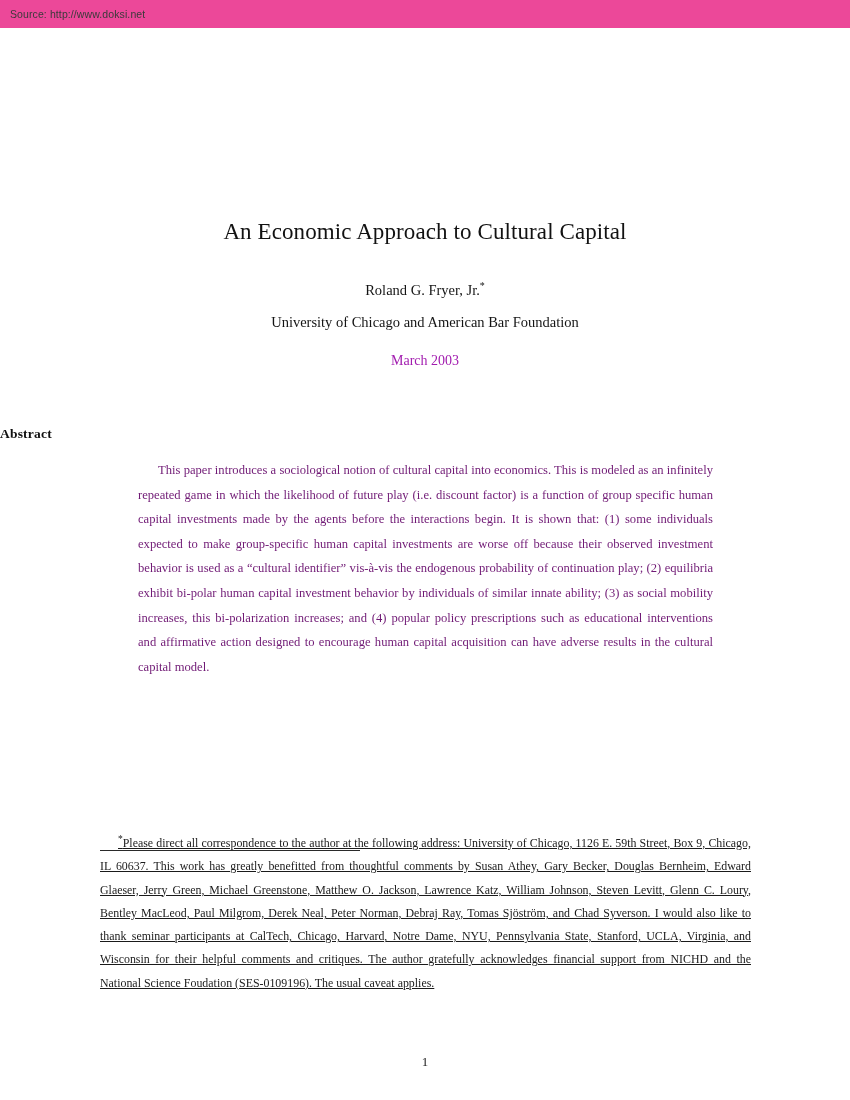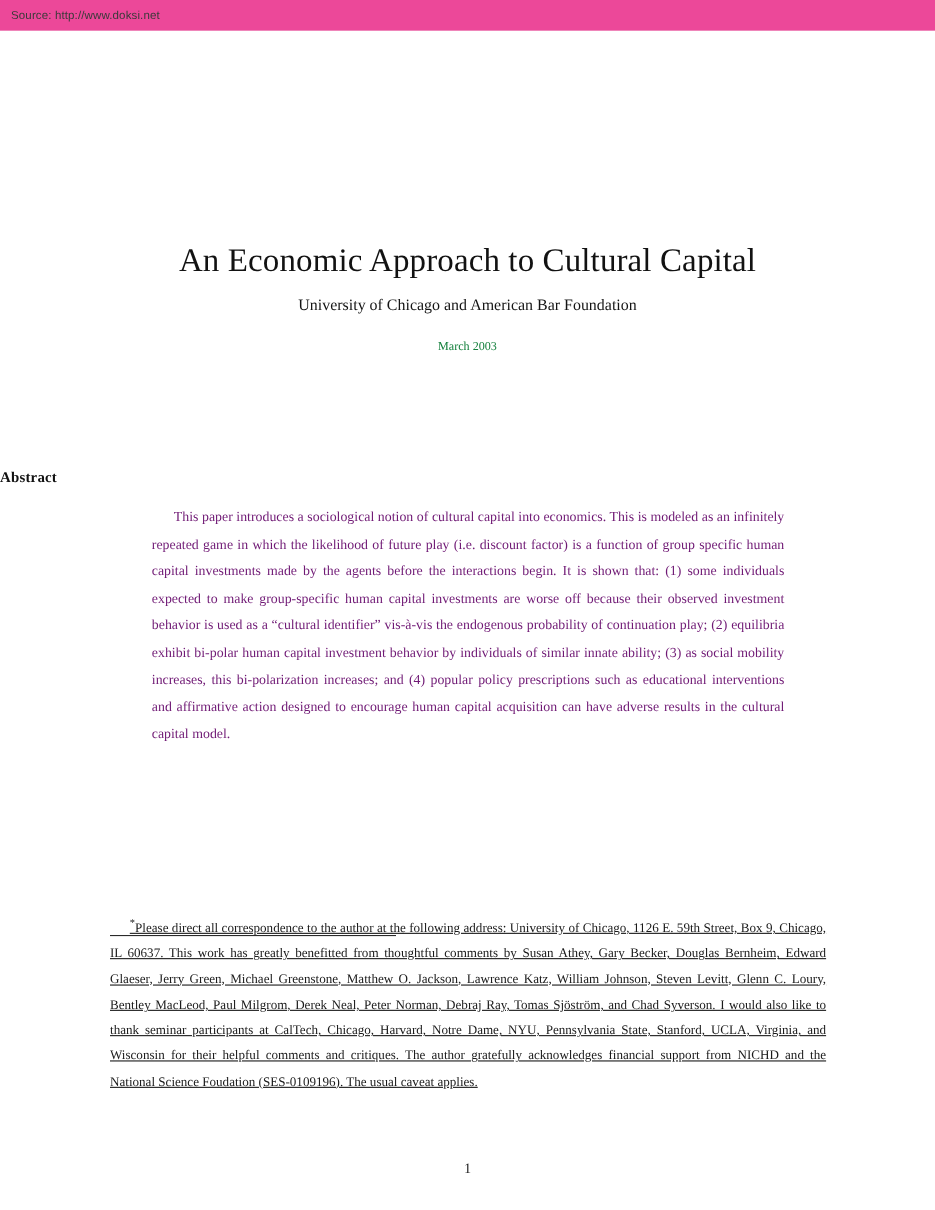--- a/index.html
+++ b/index.html
@@ -50,21 +50,21 @@
 
   
   .title-block {
     position: absolute;
     left: 0;
     top: 190px;
     width: 850px;
     text-align: center;
   }
   .paper-title {
-    font-size: 30px;
+    font-size: 23px;
     font-weight: normal;
     letter-spacing: 0.1px;
     color: #121212;
     margin: 0;
     line-height: 1.25;
   }
   .author-line {
     margin-top: 34px;
     font-size: 14.5px;
     color: #141414;
@@ -76,22 +76,22 @@
     line-height: 0;
   }
   .affiliation-line {
     margin-top: 13px;
     font-size: 14.5px;
     color: #141414;
     line-height: 1.3;
   }
   .date-line {
     margin-top: 21px;
-    font-size: 11px;
-    color: #15803d;
+    font-size: 14px;
+    color: #a21caf;
     line-height: 1.3;
   }
 
   
   .abstract-heading {
     position: absolute;
     left: 0;
     top: 398px;
     width: 850px;
     font-size: 13.5px;
@@ -158,20 +158,23 @@
 
 <div class="source-banner">
   <span class="source-text">Source: http://www.doksi.net</span>
 </div>
 
 <div class="page">
 
   <div class="title-block">
     <h1 class="paper-title">An Economic Approach to Cultural Capital</h1>
 
+    <div class="author-line">
+      <span>Roland G. Fryer, Jr.</span><span class="fn-star">*</span>
+    </div>
 
     <div class="affiliation-line">University of Chicago and American Bar Foundation</div>
 
     <div class="date-line">March 2003</div>
   </div>
 
   <div class="abstract-heading">Abstract</div>
 
   <div class="abstract-body">This paper introduces a sociological notion of cultural capital into economics. This is modeled as an infinitely repeated game in which the likelihood of future play (i.e. discount factor) is a function of group specific human capital investments made by the agents before the interactions begin. It is shown that: (1) some individuals expected to make group-specific human capital investments are worse off because their observed investment behavior is used as a “cultural identifier” vis-à-vis the endogenous probability of continuation play; (2) equilibria exhibit bi-polar human capital investment behavior by individuals of similar innate ability; (3) as social mobility increases, this bi-polarization increases; and (4) popular policy prescriptions such as educational interventions and affirmative action designed to encourage human capital acquisition can have adverse results in the cultural capital model.</div>
 

